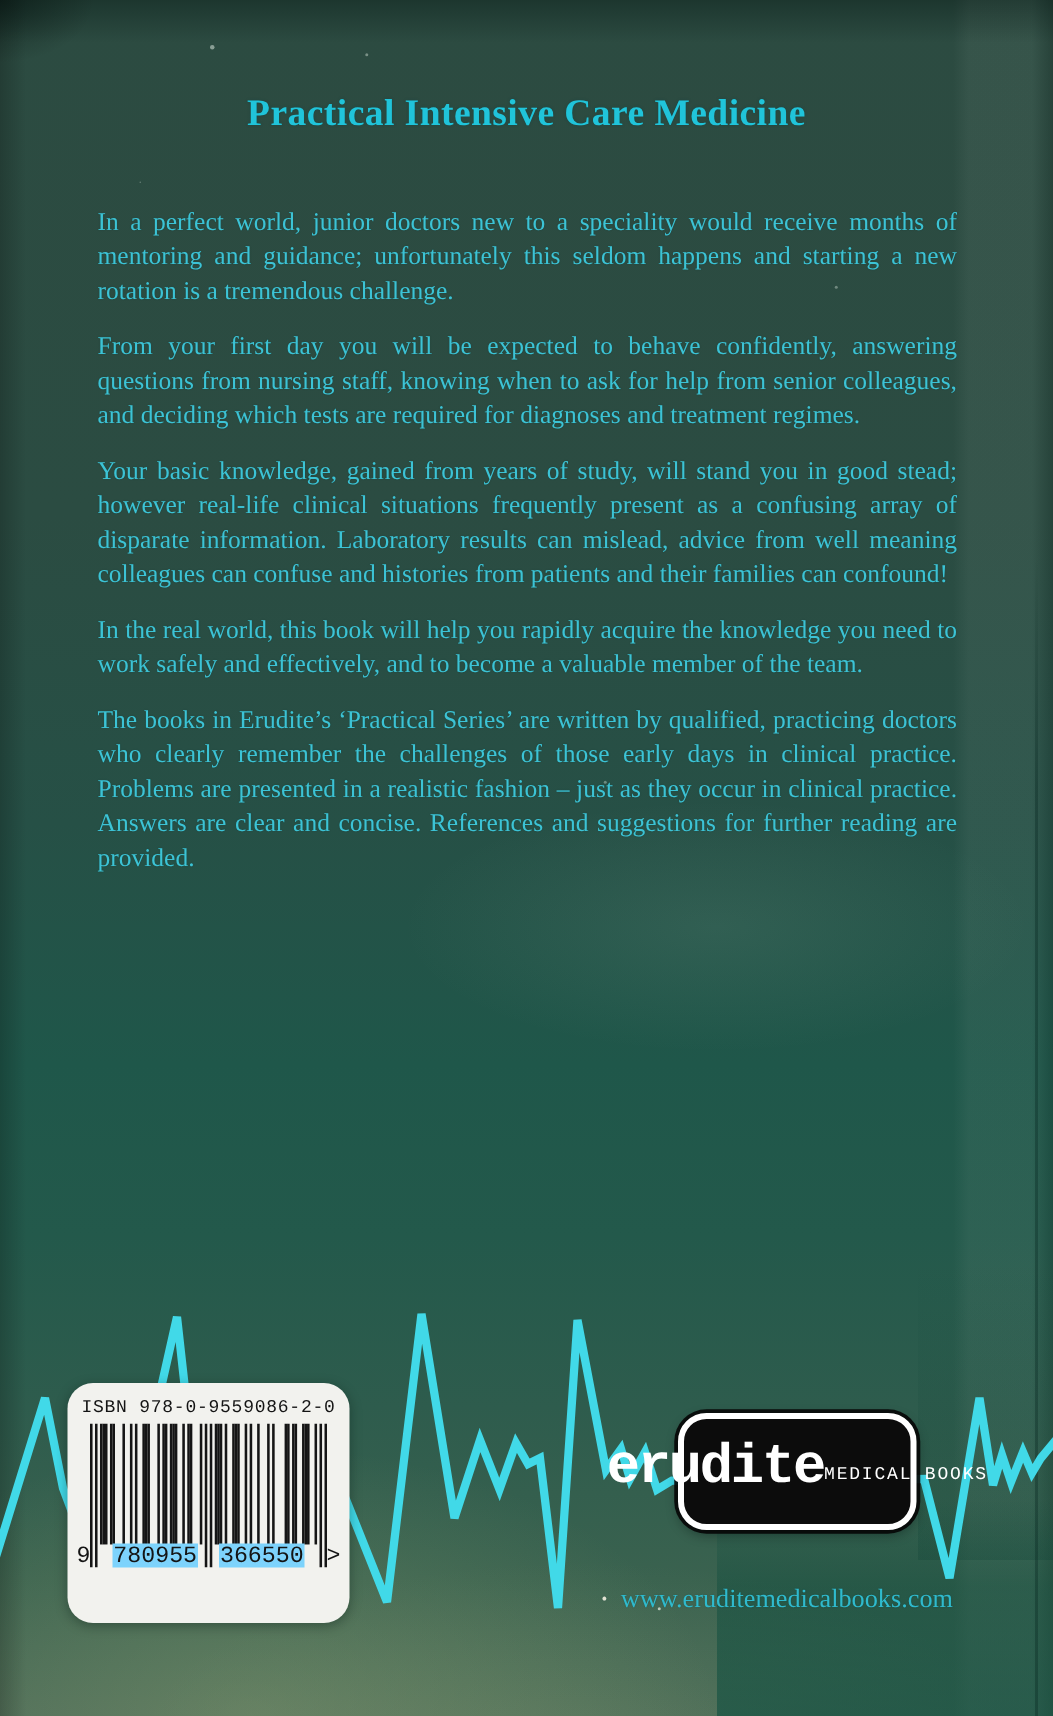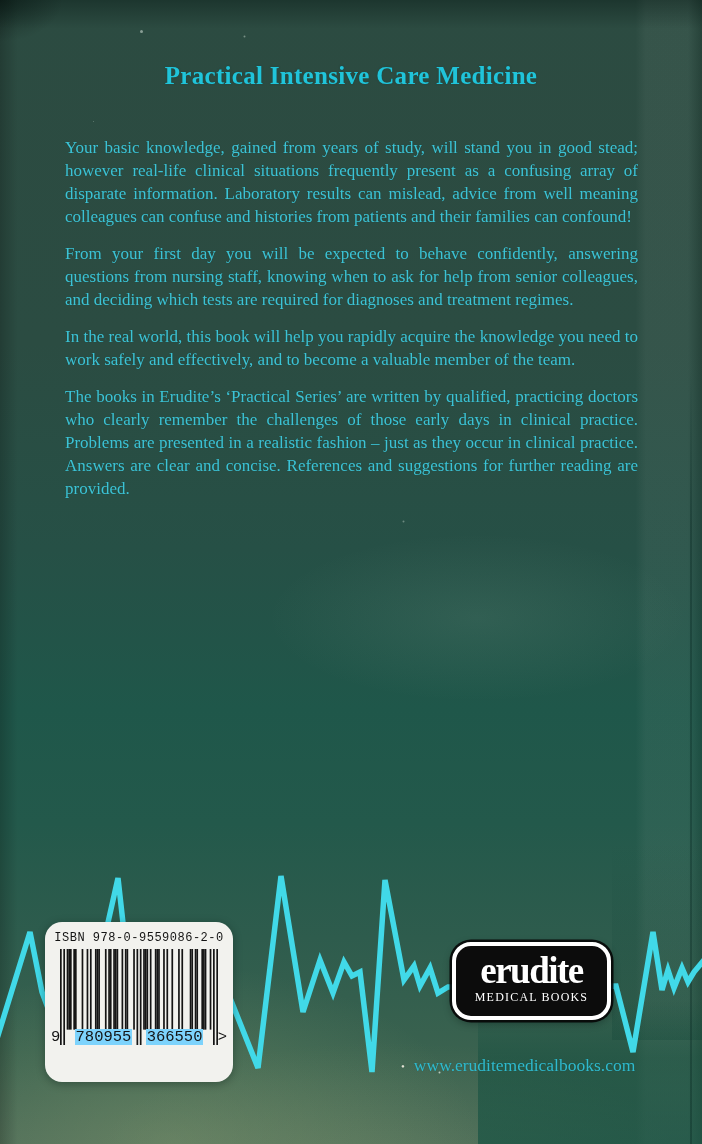--- a/index.html
+++ b/index.html
@@ -61,22 +61,22 @@
   .bc-digits{
     width:178px;display:flex;justify-content:space-between;align-items:flex-end;
     margin-top:-16px;font-size:15.5px;line-height:16px;position:relative;
   }
   .bc-digits span{background:#7dd3fc;padding:0 1px;}
   .bc-digits .d-first{background:transparent;}
   .logo{
     position:absolute;left:452px;top:942px;width:151px;height:70px;z-index:3;
     background:#0c0c0c;border:4px solid #ffffff;border-radius:19px;
     box-shadow:0 0 0 2.5px rgba(5,5,5,0.9), 0 3px 8px rgba(0,15,12,0.4);
-    display:flex;flex-direction:column;align-items:center;justify-content:center;
-    font-family:Liberation Serif, serif;color:#ffffff;
+    display:flex;flex-direction:row;align-items:center;justify-content:center;
+    font-family:Liberation Mono, monospace;color:#ffffff;
   }
   .logo-word{font-size:37px;font-weight:bold;line-height:0.85;letter-spacing:-1.5px;margin-top:-2px;}
   .logo-sub{font-size:12px;font-weight:normal;letter-spacing:1.2px;margin-top:3px;white-space:nowrap;}
   .site{
     position:absolute;left:401px;top:1055px;z-index:4;display:flex;align-items:center;
     font-size:17.5px;color:#2fbacd;text-shadow:0 0 1px rgba(0,50,60,0.3);
   }
   .site .bullet{font-size:11px;color:#e2e2d2;margin-right:9px;}
 </style>
 </head>
@@ -85,22 +85,23 @@
 <div class="cover">
 
   <div class="shade-br"></div>
   <div class="shade-r"></div>
   <div class="crease"></div>
   <div class="specks"></div>
 
   <div class="title">Practical Intensive Care Medicine</div>
 
   <div class="blurb">
+    <p>In a perfect world, junior doctors new to a speciality would receive months of mentoring and guidance; unfortunately this seldom happens and starting a new rotation is a tremendous challenge.</p>
+    <p>From your first day you will be expected to behave confidently, answering questions from nursing staff, knowing when to ask for help from senior colleagues, and deciding which tests are required for diagnoses and treatment regimes.</p>
     <p>Your basic knowledge, gained from years of study, will stand you in good stead; however real-life clinical situations frequently present as a confusing array of disparate information. Laboratory results can mislead, advice from well meaning colleagues can confuse and histories from patients and their families can confound!</p>
-    <p>From your first day you will be expected to behave confidently, answering questions from nursing staff, knowing when to ask for help from senior colleagues, and deciding which tests are required for diagnoses and treatment regimes.</p>
     <p>In the real world, this book will help you rapidly acquire the knowledge you need to work safely and effectively, and to become a valuable member of the team.</p>
     <p>The books in Erudite’s ‘Practical Series’ are written by qualified, practicing doctors who clearly remember the challenges of those early days in clinical practice. Problems are presented in a realistic fashion – just as they occur in clinical practice. Answers are clear and concise. References and suggestions for further reading are provided.</p>
   </div>
 
   <svg class="ecg" width="702" height="260" viewBox="0 0 702 260" aria-hidden="true">
     <polyline points="-4,192 30,82 42,142 58,185 84,162 100,108 118,28 131,145 158,182 198,162
                       230,148 258,218 281,26 303,162 320,110 333,143 344,112 352,126 360,122
                       372,222 385,30 404,130 414,116 420,136 430,118 438,143 448,137 560,137
                       616,136 633,202 653,82 662,140 668,120 674,138 682,118 688,132 694,122 704,110"></polyline>
   </svg>

